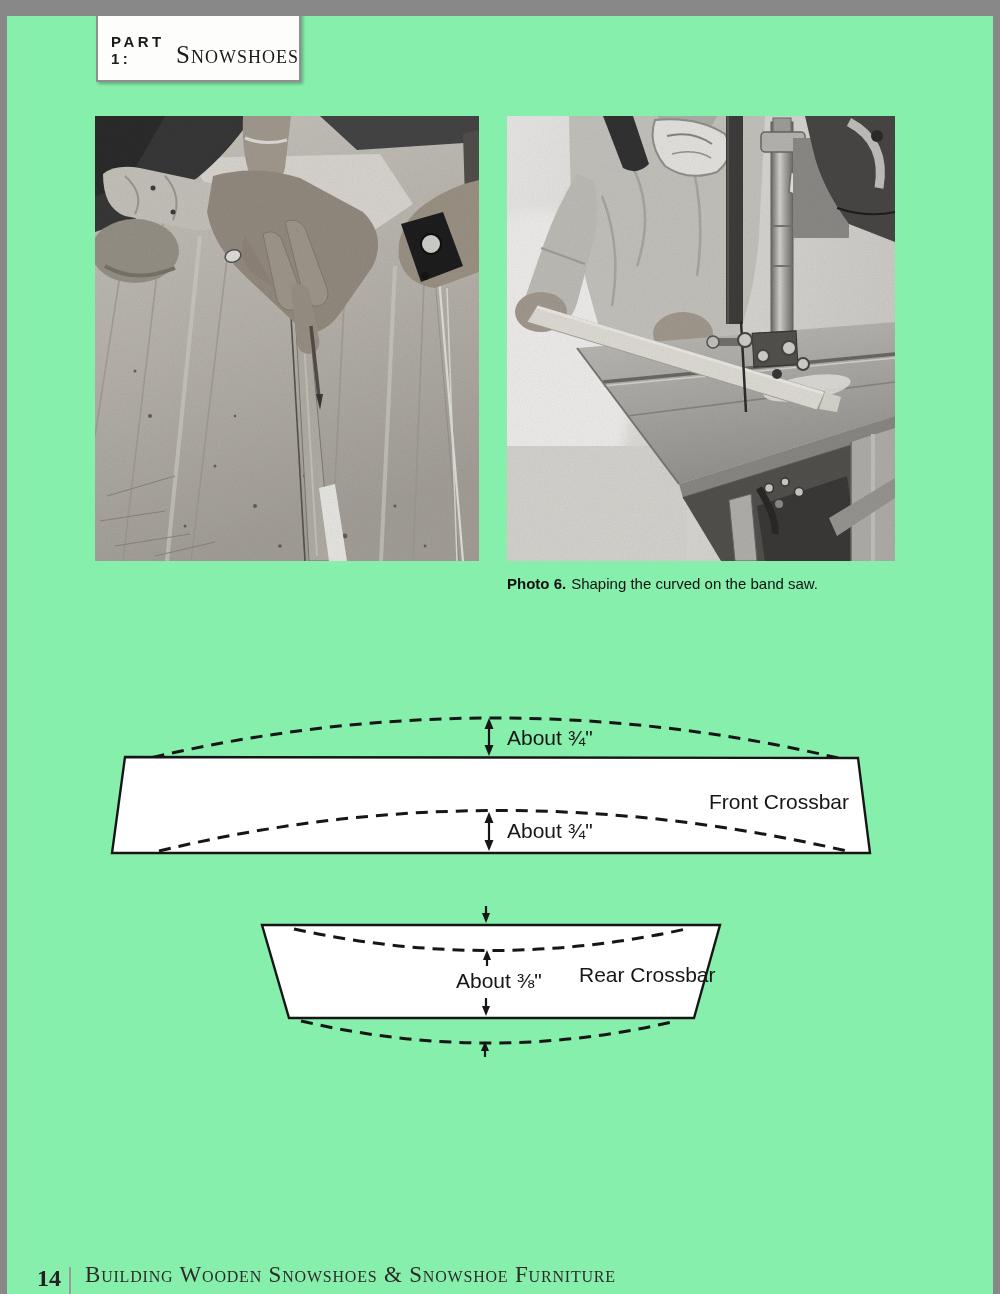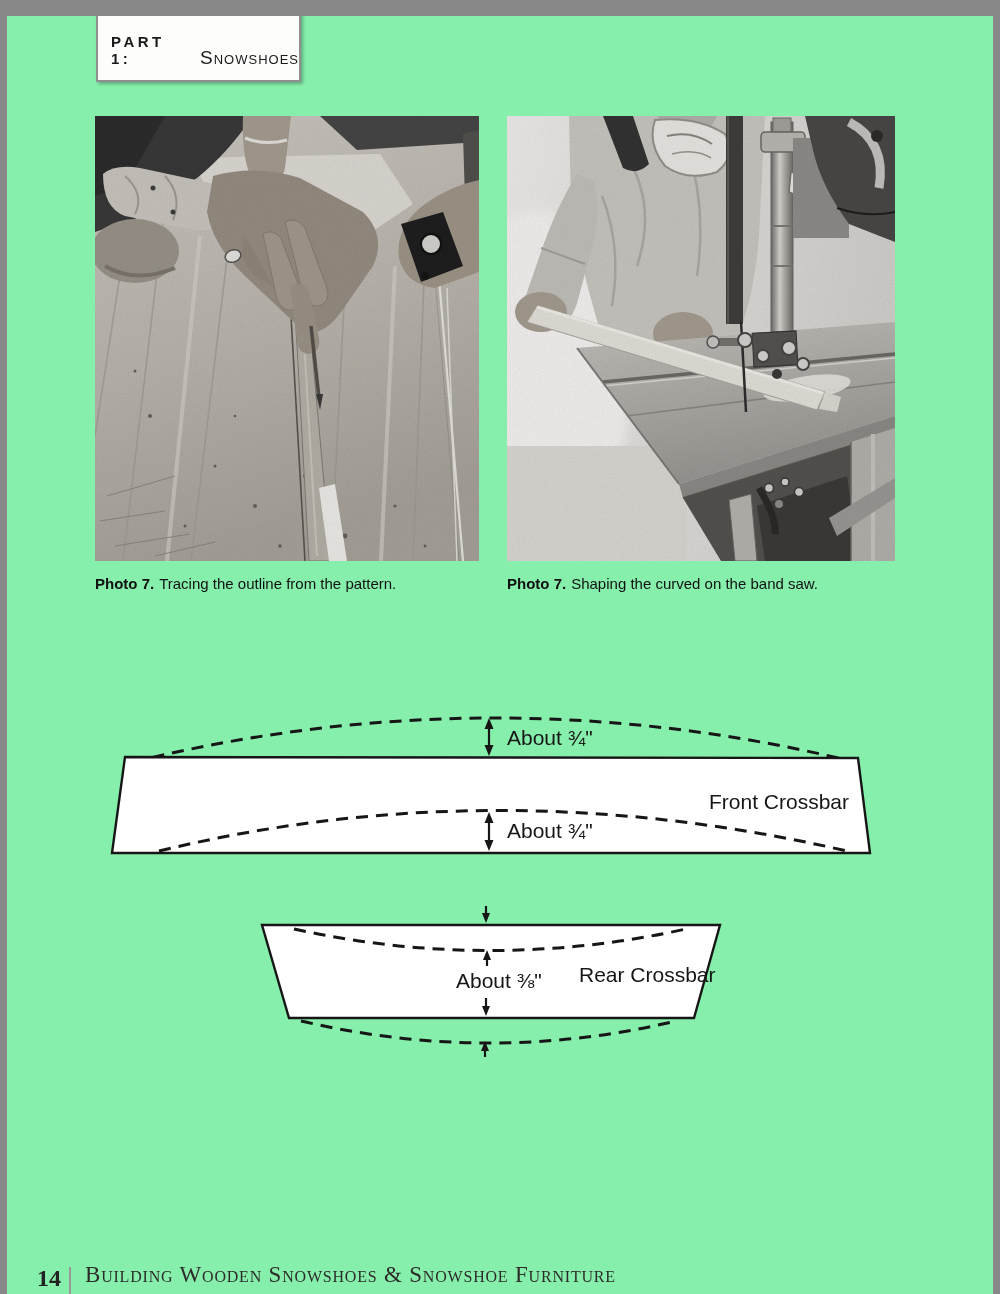--- a/index.html
+++ b/index.html
@@ -4,21 +4,21 @@
 <style>
   html,body{margin:0;padding:0;background:#888;}
   .page{position:relative;width:986px;height:1294px;background:#86efac;overflow:hidden;
         font-family:"Liberation Sans",sans-serif;color:#1a1a1a;margin:16px auto;}
 
   
   .part-box{position:absolute;left:89px;top:-14px;width:205px;height:80px;background:#fdfdfc;
             border:2px solid #8f8f8f;box-shadow:2px 2px 3px rgba(0,0,0,.28);
             display:flex;align-items:flex-end;padding:0 0 13px 13px;box-sizing:border-box;}
   .part-label{font-weight:bold;font-size:15px;letter-spacing:3.5px;}
-  .part-title{font-family:Liberation Sans, sans-serif;font-variant:small-caps;font-size:19px;
+  .part-title{font-family:Liberation Serif, serif;font-variant:small-caps;font-size:25px;
               letter-spacing:1px;margin-left:9px;line-height:1;}
 
   
   .photo{position:absolute;top:100px;overflow:hidden;background:#c9c5be;}
   .photo svg{display:block;}
   #photo7{left:88px;width:384px;height:445px;}
   #photo8{left:500px;width:388px;height:445px;}
 
   .photo-caption{position:absolute;top:558px;font-size:15px;line-height:19px;color:#111;}
   #cap7{left:88px;width:400px;}
@@ -242,25 +242,22 @@
       <g>
         <polygon points="344,326 388,312 388,445 344,445" fill="#b5b3ae"></polygon>
         <line x1="344" y1="326" x2="344" y2="445" stroke="#6e6c68" stroke-width="1.5"></line>
         <line x1="366" y1="318" x2="366" y2="445" stroke="#c8c6c2" stroke-width="4"></line>
         <polygon points="322,402 388,362 388,382 330,420" fill="#9c9a96"></polygon>
       </g>
       <rect width="388" height="445" filter="url(#p8n)" opacity="0.12"></rect>
     </svg>
   </div>
 
-  <div class="photo-caption" id="cap7">
-    <span class="cap-b">Photo 7.</span><span>Tracing the outline from the pattern.</span>
-  </div>
   <div class="photo-caption" id="cap8">
-    <span class="cap-b">Photo 7.</span><span>Shaping the curved on the band saw.</span>
+    <span class="cap-b">Photo 6.</span><span>Shaping the curved on the band saw.</span>
   </div>
 
   <svg id="figure3" viewBox="0 0 1000 365">
 
     <g>
       <path class="dash" d="M126,58 Q487,-30 848,58"></path>
       <polygon class="dline" points="118,53 851,54 863,149 105,149"></polygon>
       <path class="dash" d="M152,147 Q487,66 840,147"></path>
       <g>
         <line class="arr" x1="482" y1="23" x2="482" y2="44"></line>

